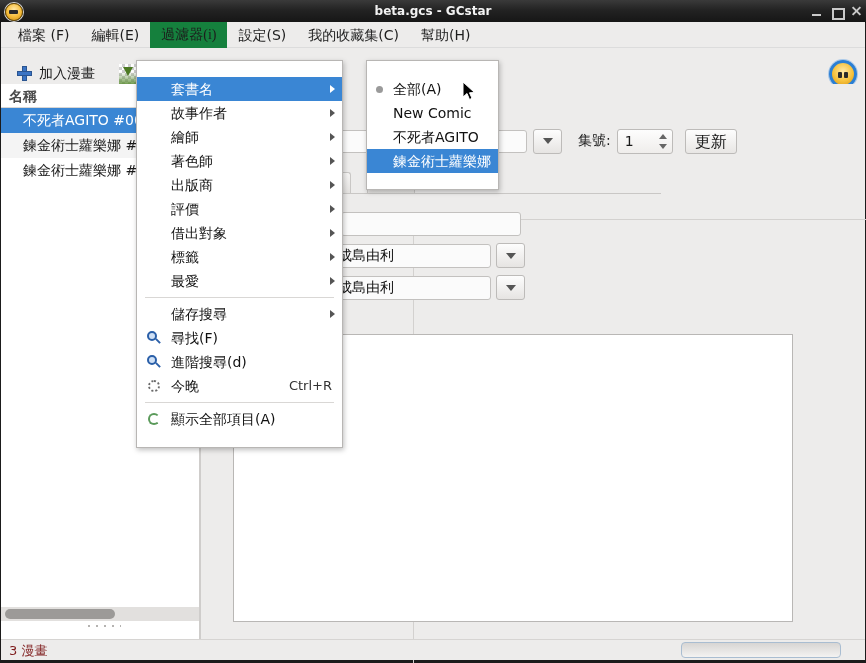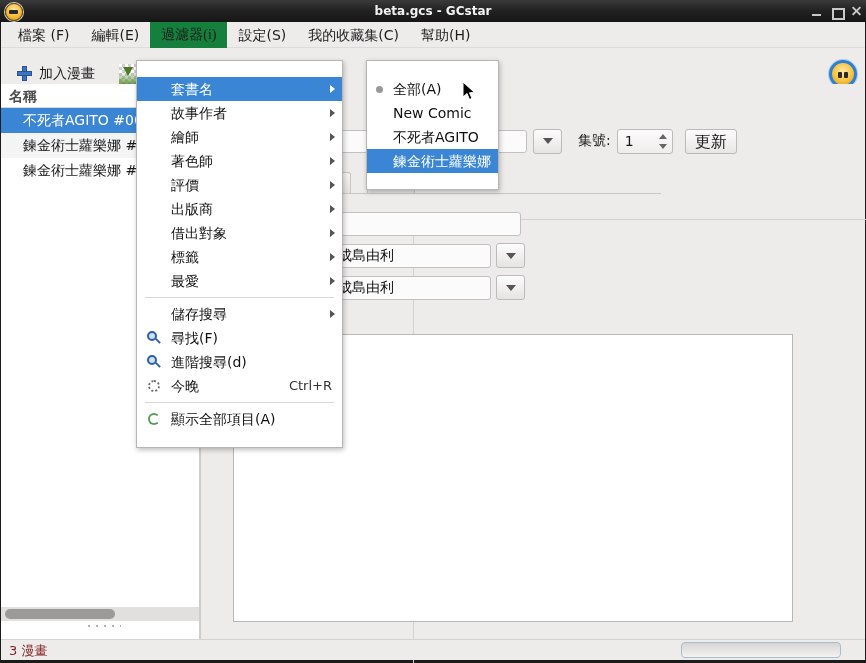--- a/index.html
+++ b/index.html
@@ -352,25 +352,25 @@
       </div>
       <div class="pitem">
         <span>繪師</span>
         <span class="arrow"></span>
       </div>
       <div class="pitem">
         <span>著色師</span>
         <span class="arrow"></span>
       </div>
       <div class="pitem">
+        <span>出版商</span>
+        <span class="arrow"></span>
+      </div>
+      <div class="pitem">
         <span>評價</span>
-        <span class="arrow"></span>
-      </div>
-      <div class="pitem">
-        <span>出版商</span>
         <span class="arrow"></span>
       </div>
       <div class="pitem">
         <span>借出對象</span>
         <span class="arrow"></span>
       </div>
       <div class="pitem">
         <span>標籤</span>
         <span class="arrow"></span>
       </div>

